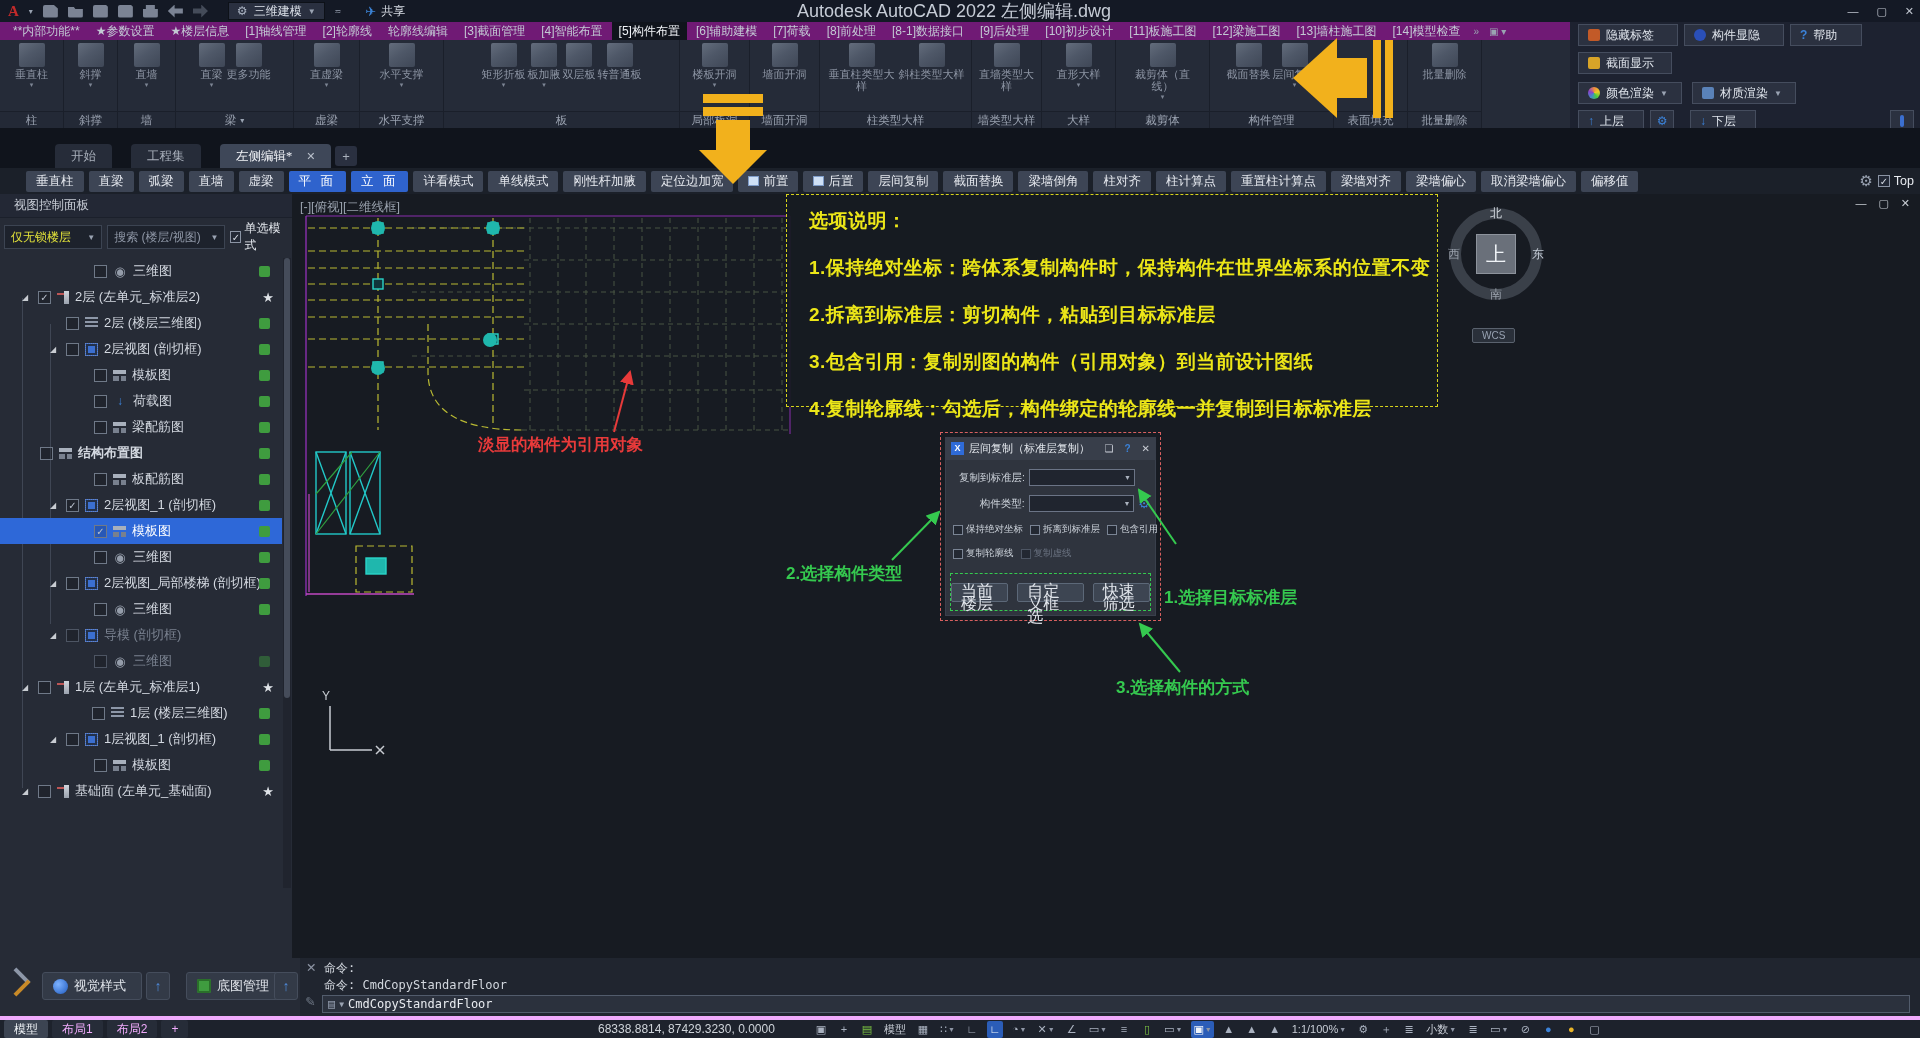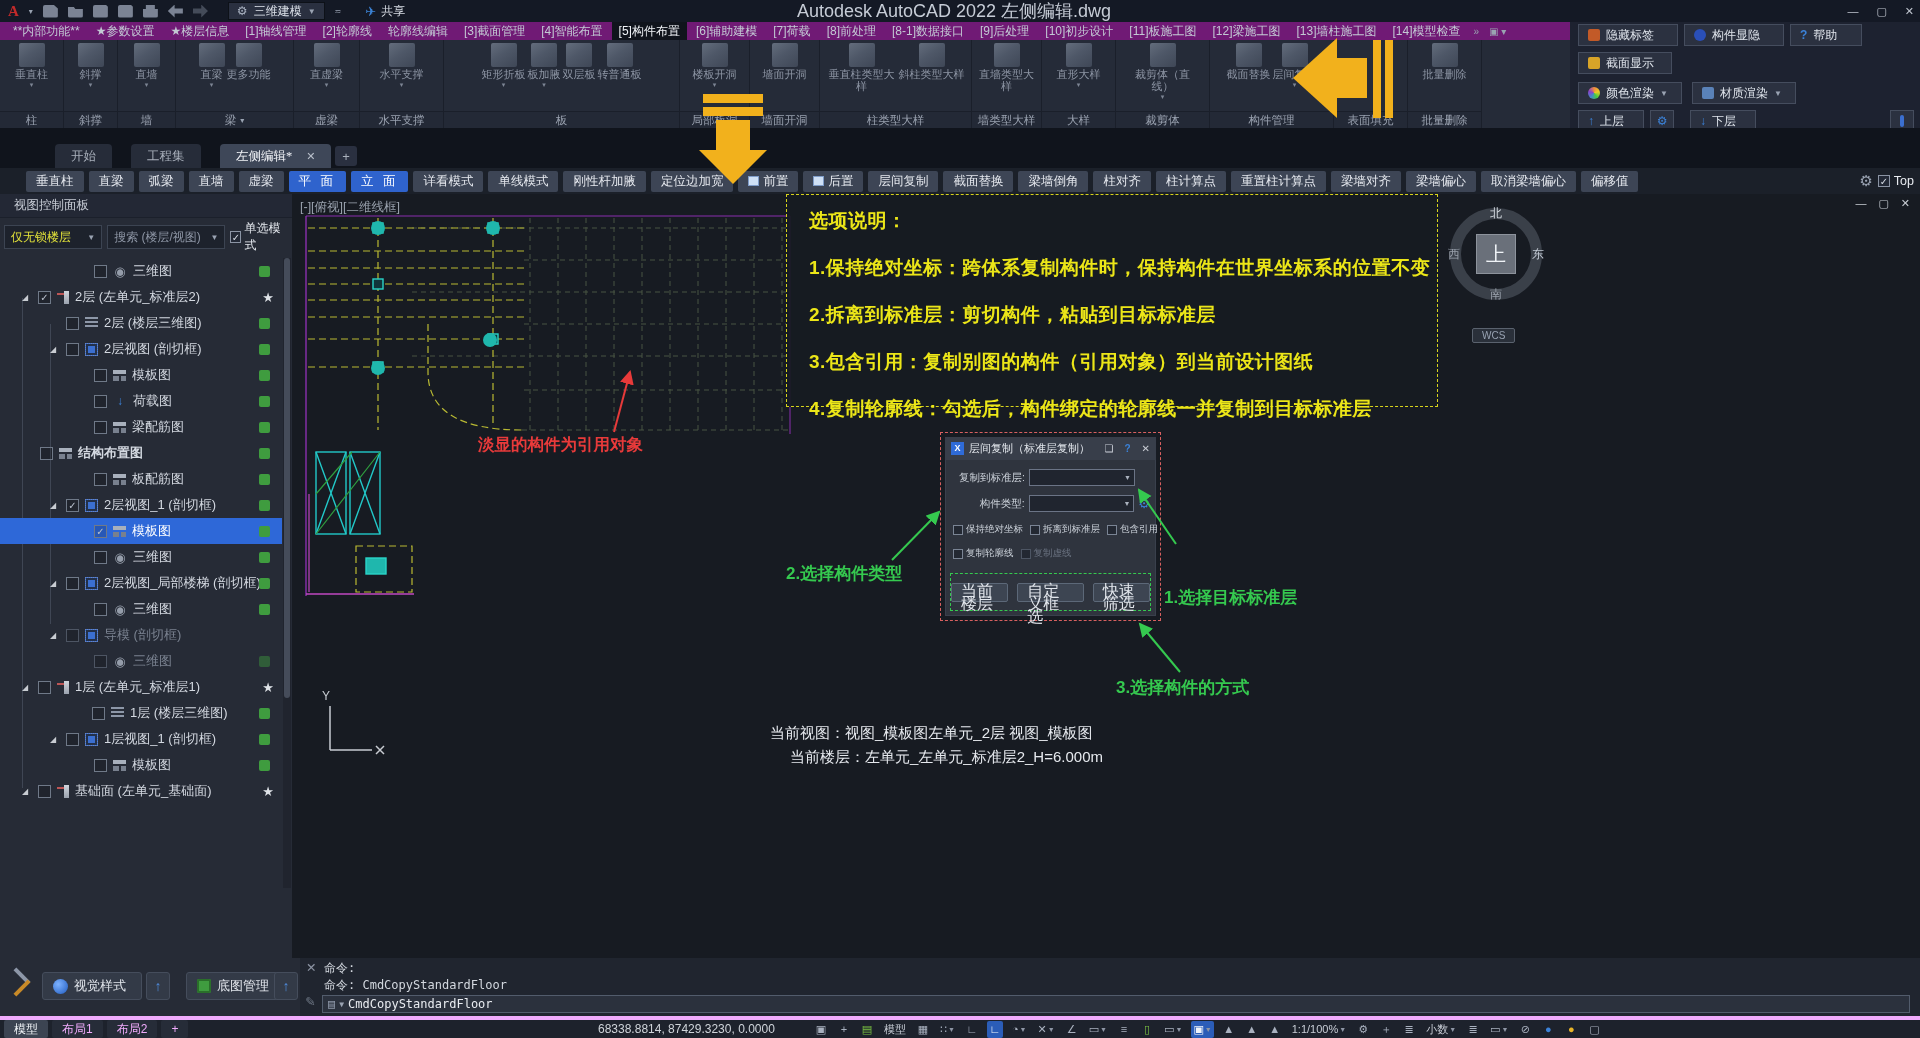--- a/index.html
+++ b/index.html
@@ -898,24 +898,20 @@
     <div id="compass">
       <div class="ring"></div>
       <span class="cdir n">北</span>
       <span class="cdir s">南</span>
       <span class="cdir w">西</span>
       <span class="cdir e">东</span>
       <div class="cbox">上</div>
     </div>
     <div id="wcs">WCS</div>
 
-    <div id="vstatus" style="left:478px; top:530px;">
-      <div>当前视图：视图_模板图左单元_2层 视图_模板图</div>
-      <div style="margin-left:20px;">当前楼层：左单元_左单元_标准层2_H=6.000m</div>
-    </div>
 
     <svg id="annosvg" width="1628" height="764">
       <defs>
         <marker id="ga" markerWidth="9" markerHeight="9" refX="6" refY="3.5" orient="auto">
           <path d="M0,0 L7,3.5 L0,7 Z" fill="#35c94f"></path>
         </marker>
         <marker id="ra" markerWidth="9" markerHeight="9" refX="6" refY="3.5" orient="auto">
           <path d="M0,0 L7,3.5 L0,7 Z" fill="#e83a3a"></path>
         </marker>
       </defs>

